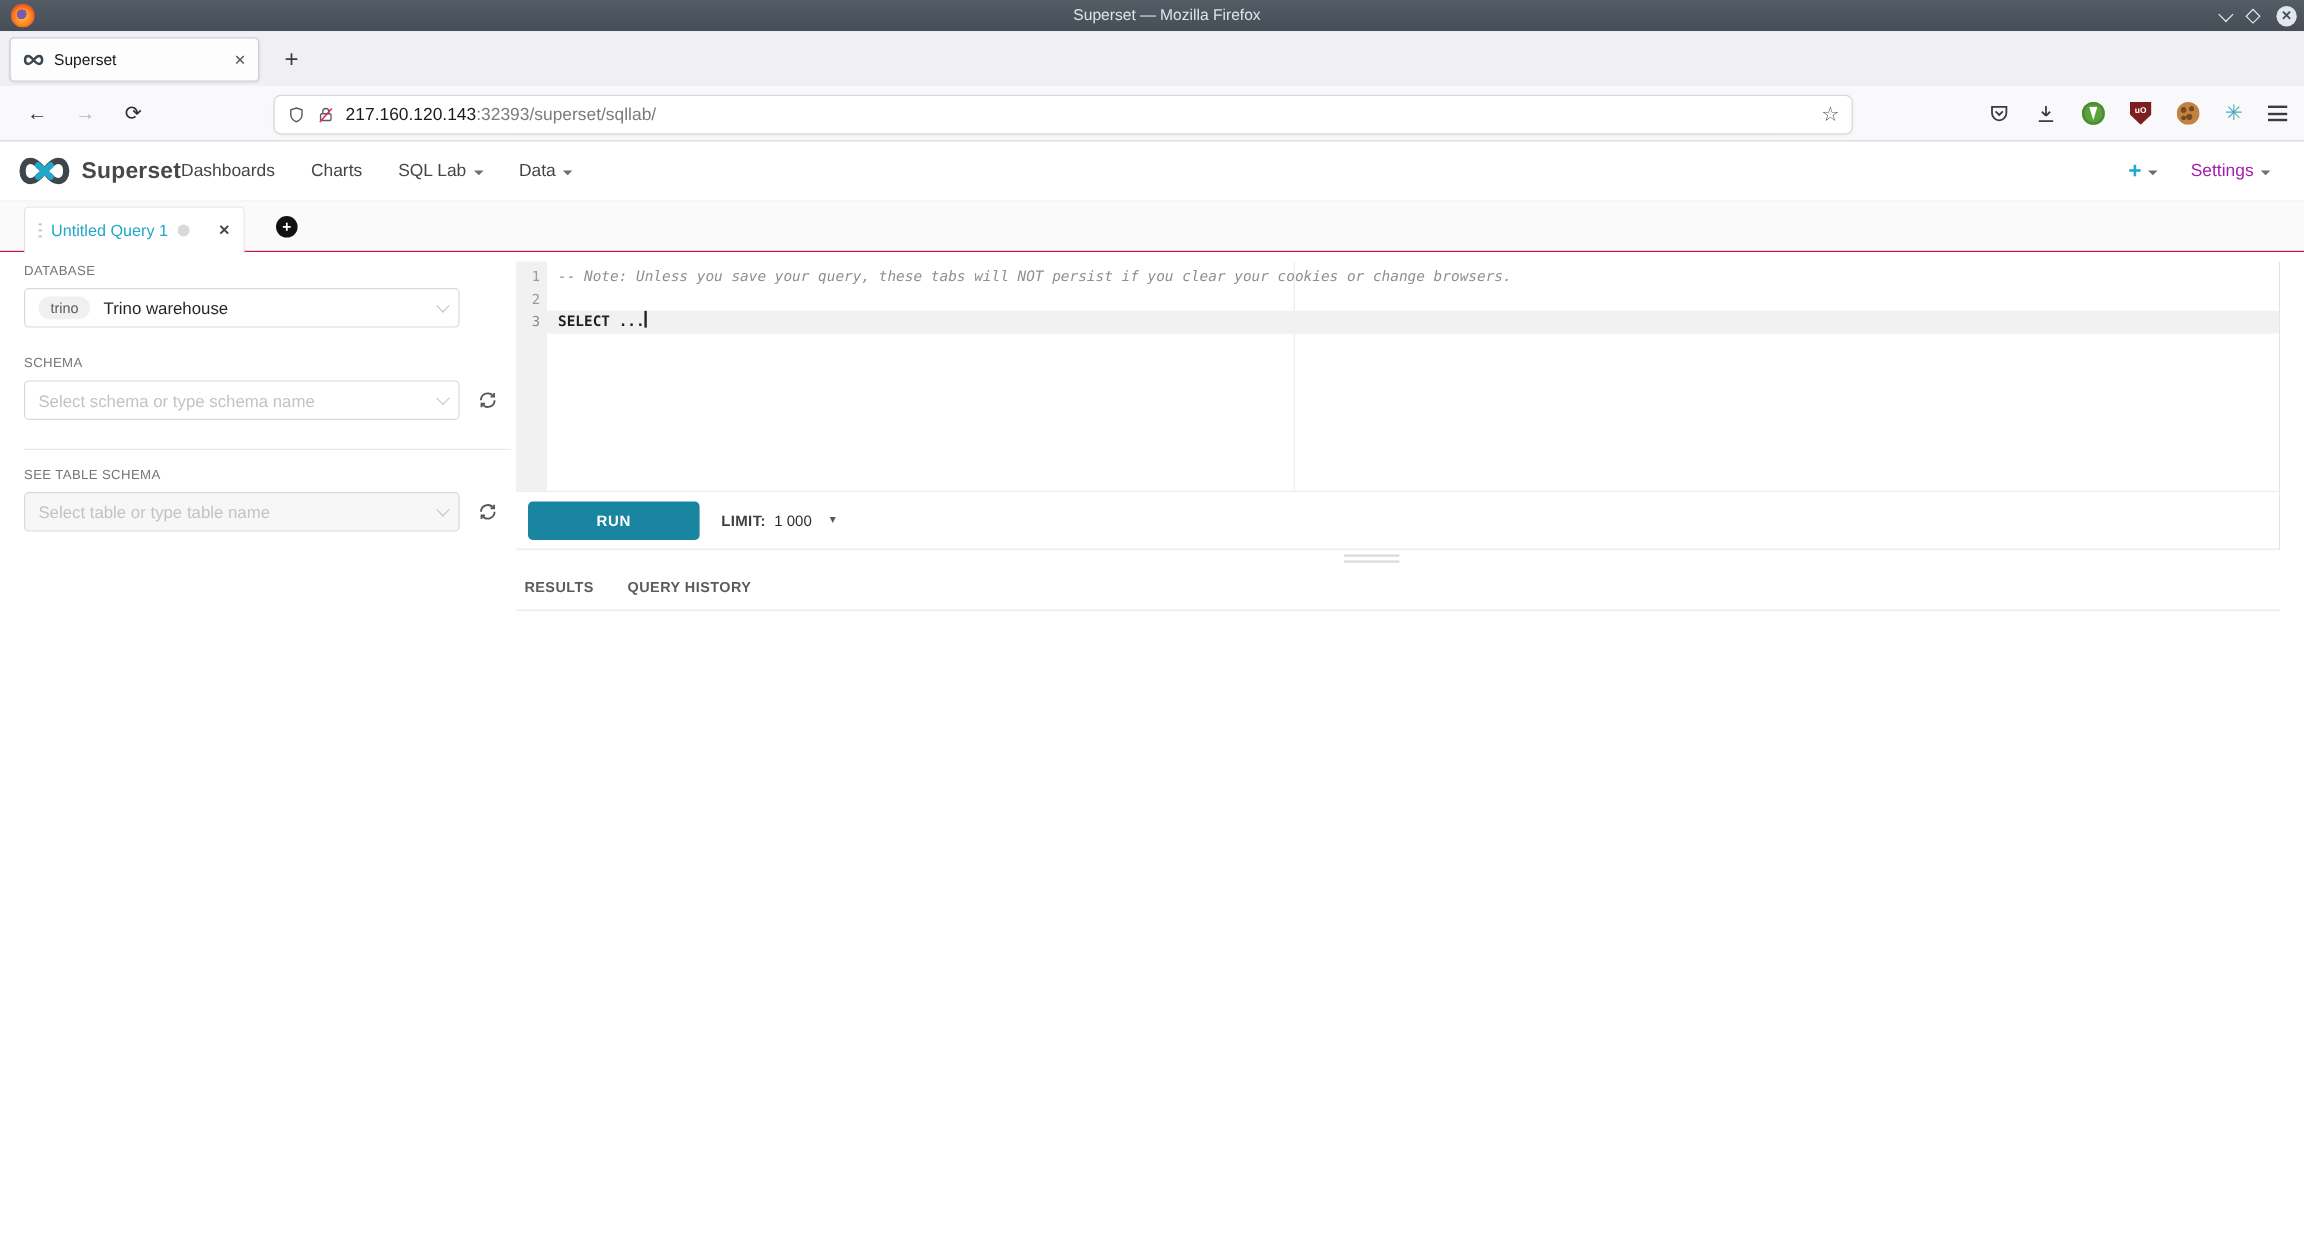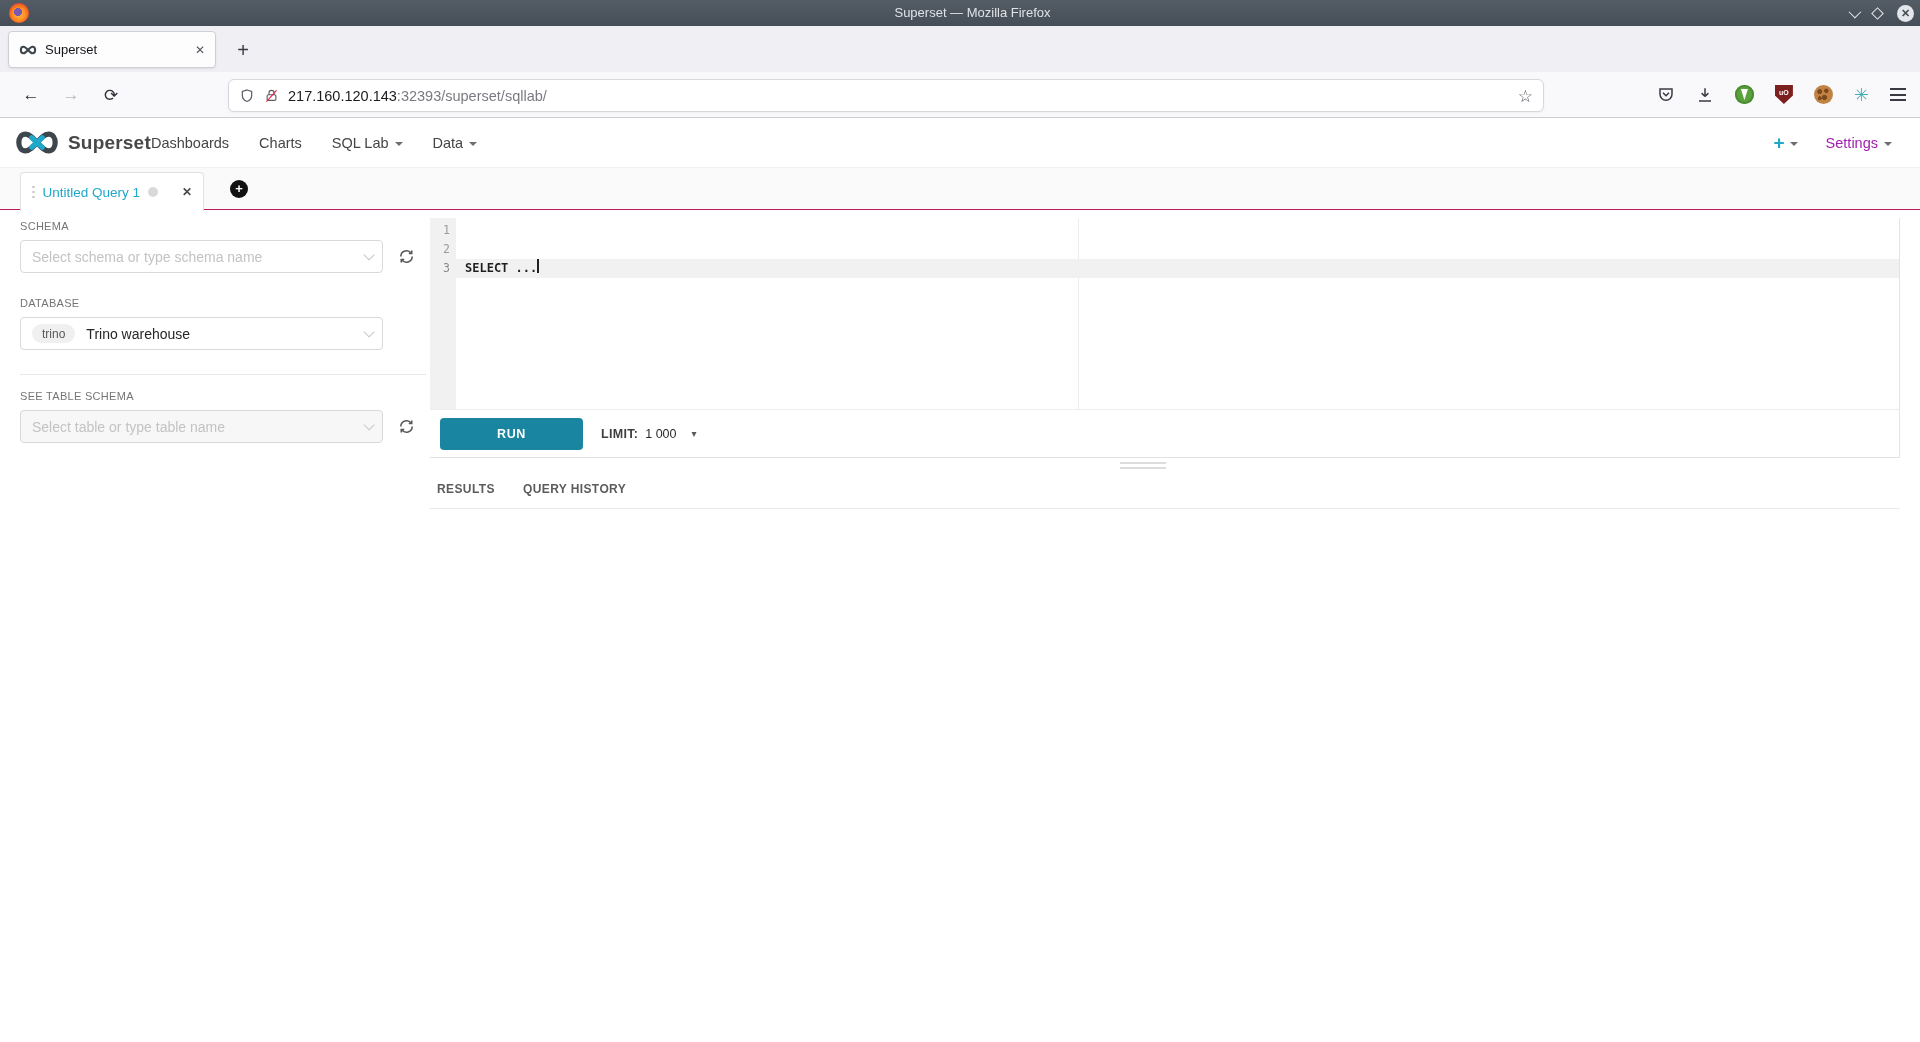--- a/index.html
+++ b/index.html
@@ -262,46 +262,46 @@
     <span class="state-dot"></span>
     <span class="query-tab-close">✕</span>
   </div>
   <div class="addtab-btn">+</div>
 </div>
 
 <div class="main">
 
   <div class="sidebar">
     <div class="sec">
-      <div class="fld-label">SCHEMA</div>
-      <div class="select-row">
-        <div class="sel">
-          <span class="sel-ph">Select schema or type schema name</span>
-          <span class="sel-chevron"></span>
-        </div>
-        <div class="refresh-btn">
-          <svg width="17" height="17" viewBox="0 0 24 24">
-            <path d="M20 12a8 8 0 0 1-14.6 4.5M4 12A8 8 0 0 1 18.6 7.5" fill="none" stroke="#595959" stroke-width="2.2"></path>
-            <path d="M4.6 20.4v-4.2h4.2M19.4 3.6v4.2h-4.2" fill="none" stroke="#595959" stroke-width="2.2"></path>
-          </svg>
-        </div>
-      </div>
-    </div>
-
-    <div class="sec">
       <div class="fld-label">DATABASE</div>
       <div class="select-row">
         <div class="sel">
           <span class="badge">trino</span>
           <span class="sel-value">Trino warehouse</span>
           <span class="sel-chevron"></span>
         </div>
       </div>
     </div>
 
+    <div class="sec">
+      <div class="fld-label">SCHEMA</div>
+      <div class="select-row">
+        <div class="sel">
+          <span class="sel-ph">Select schema or type schema name</span>
+          <span class="sel-chevron"></span>
+        </div>
+        <div class="refresh-btn">
+          <svg width="17" height="17" viewBox="0 0 24 24">
+            <path d="M20 12a8 8 0 0 1-14.6 4.5M4 12A8 8 0 0 1 18.6 7.5" fill="none" stroke="#595959" stroke-width="2.2"></path>
+            <path d="M4.6 20.4v-4.2h4.2M19.4 3.6v4.2h-4.2" fill="none" stroke="#595959" stroke-width="2.2"></path>
+          </svg>
+        </div>
+      </div>
+    </div>
+
     <div class="side-divider"></div>
 
     <div class="sec">
       <div class="fld-label">SEE TABLE SCHEMA</div>
       <div class="select-row">
         <div class="sel disabled">
           <span class="sel-ph">Select table or type table name</span>
           <span class="sel-chevron"></span>
         </div>
         <div class="refresh-btn">
@@ -312,20 +312,21 @@
         </div>
       </div>
     </div>
   </div>
 
   <div class="editor-panel">
     <div class="editor">
       <div class="ruler"></div>
       <div class="code-line">
         <span class="gutter-num">1</span>
+        <span class="code-text comment">-- Note: Unless you save your query, these tabs will NOT persist if you clear your cookies or change browsers.</span>
       </div>
       <div class="code-line">
         <span class="gutter-num">2</span>
         <span class="code-text"></span>
       </div>
       <div class="code-line active">
         <span class="gutter-num">3</span>
         <span class="code-text kw">SELECT ...</span>
         <span class="cursor"></span>
       </div>

